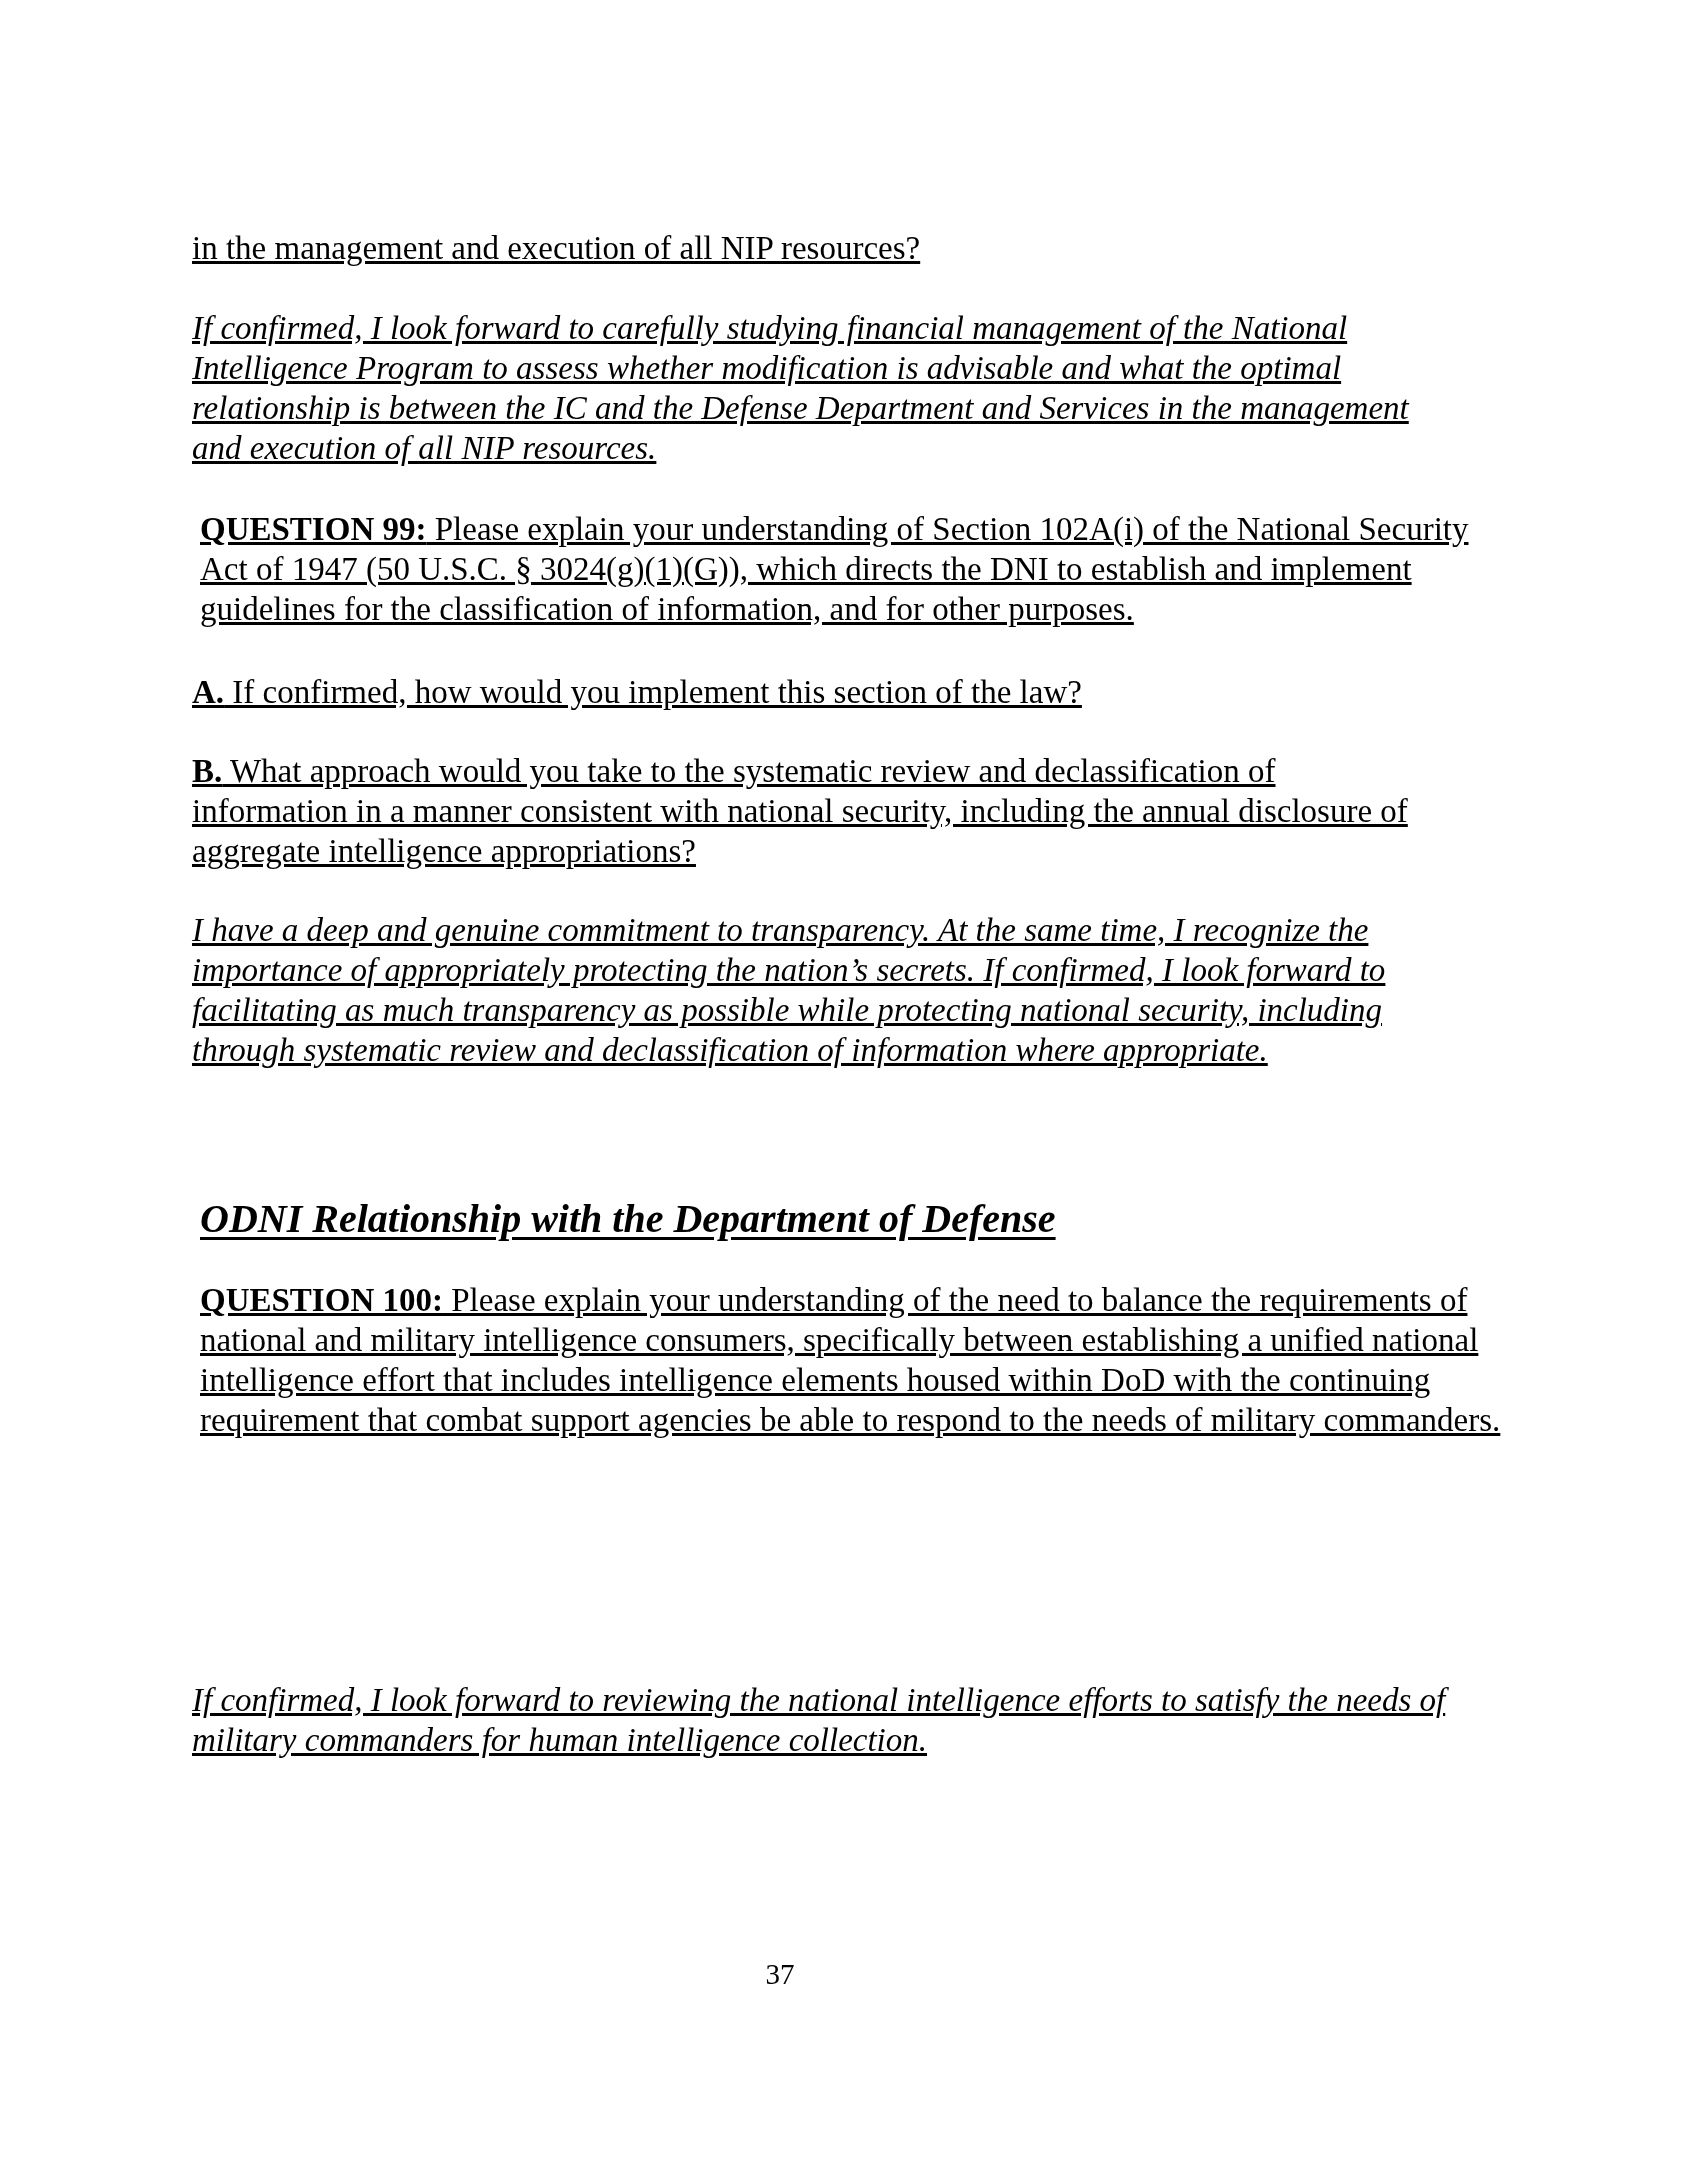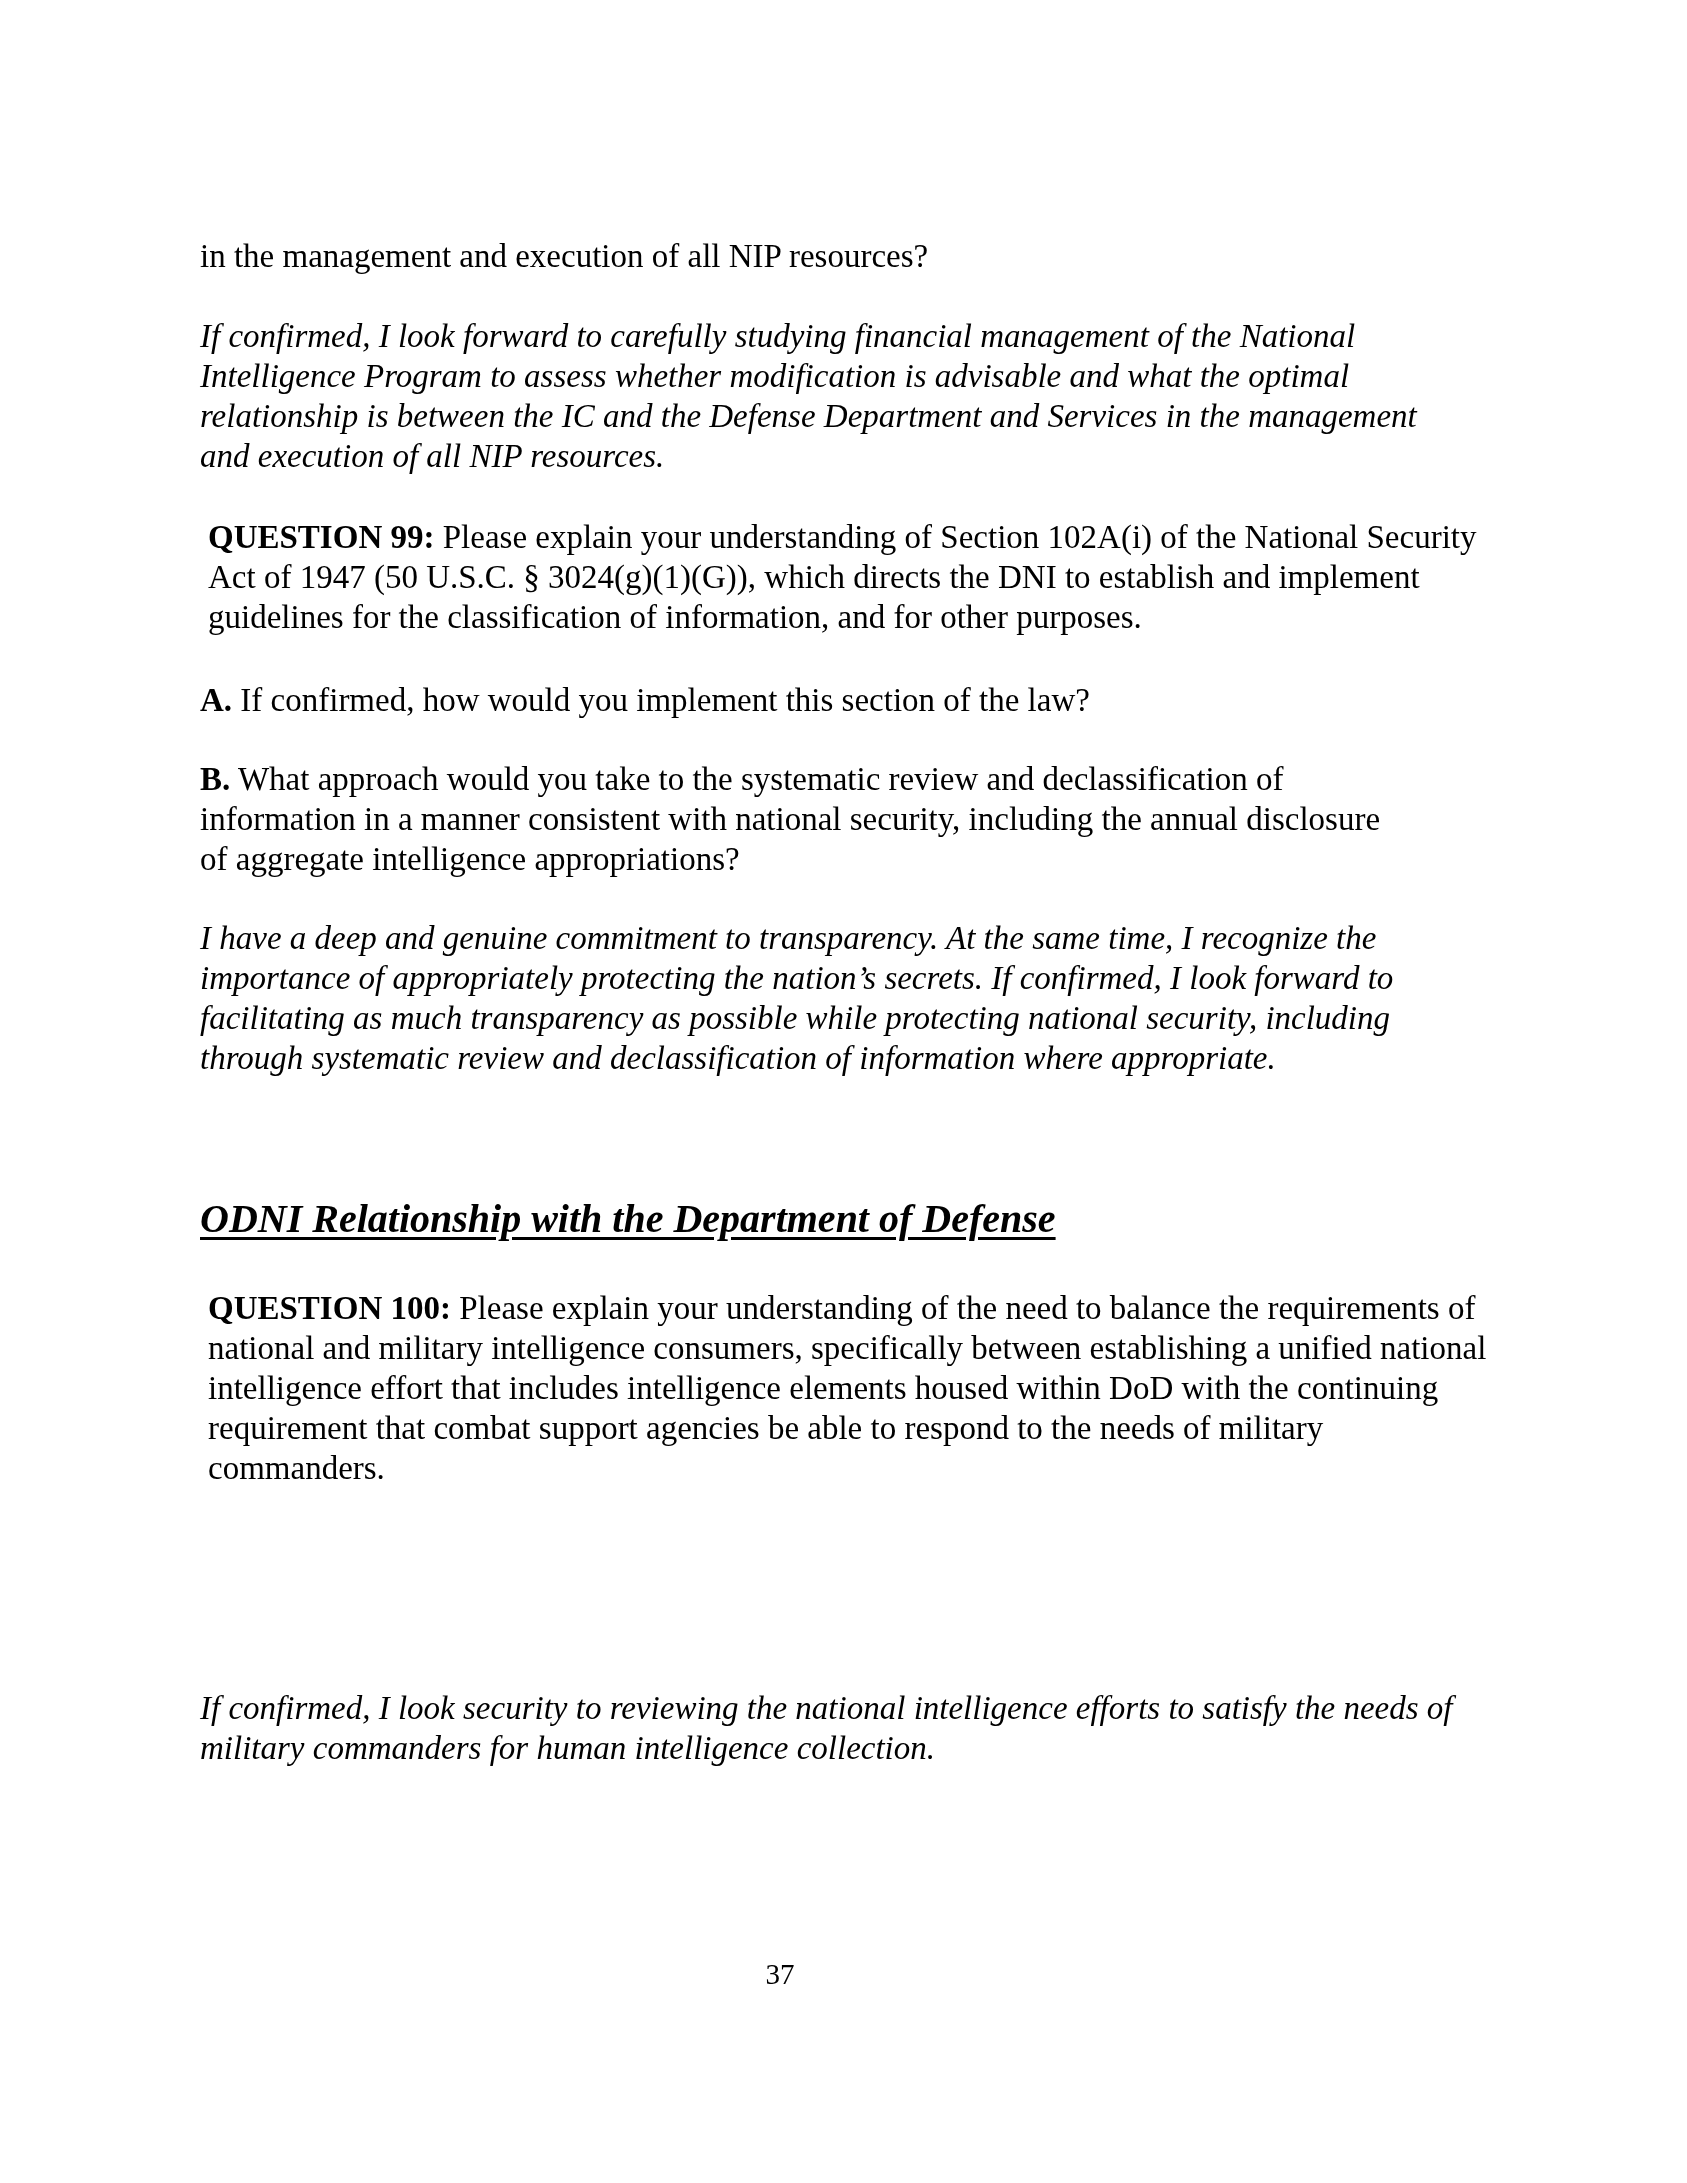--- a/index.html
+++ b/index.html
@@ -3,21 +3,21 @@
   <meta charset="utf-8">
   <style>
     html, body { margin: 0; padding: 0; background: #ffffff; }
     body { width: 1687px; height: 2183px; position: relative; overflow: hidden; color: #000; }
     .page {
       position: absolute; left: 0; top: 0; width: 1687px; height: 2183px;
       font-family: "Liberation Serif", "DejaVu Serif", serif;
       font-size: 33px; line-height: 40px;
     }
     .block { position: absolute; left: 192px; width: 1310px; margin: 0; }
-    .block p { margin: 8px; }
+    .block p { margin: 0; text-decoration: underline; }
     .it { font-style: italic; }
     .q { left: 200px; }
     b, .label { font-weight: bold; }
     .heading {
       position: absolute; left: 200px; top: 1196px;
       font-size: 40px; line-height: 46px; font-weight: bold; font-style: italic;
       text-decoration: underline; text-decoration-thickness: 2.6px; text-underline-offset: 5.3px;
     }
     .pagenum { position: absolute; left: 0; width: 1560px; top: 1958px; text-align: center; font-size: 29px; line-height: 33px; }
   </style>
@@ -51,19 +51,19 @@
   </div>
 
   <div class="heading">ODNI Relationship with the Department of Defense</div>
 
   <div class="block q" style="top:1280px; width:1310px;">
     <p><span class="label">QUESTION 100:</span><span> Please explain your understanding of the need to balance the requirements of national and military intelligence consumers, specifically between establishing a unified national intelligence effort that includes intelligence elements housed within DoD with the continuing requirement that combat support agencies be able to respond to the needs of military commanders.</span></p>
   </div>
 
 
   <div class="block it" style="top:1680px; width:1317px;">
-    <p>If confirmed, I look security to reviewing the national intelligence efforts to satisfy the needs of military commanders for human intelligence collection.</p>
+    <p>If confirmed, I look forward to reviewing the national intelligence efforts to satisfy the needs of military commanders for human intelligence collection.</p>
   </div>
 
 
   <div class="pagenum">37</div>
 </div>
 
 
 </body></html>

